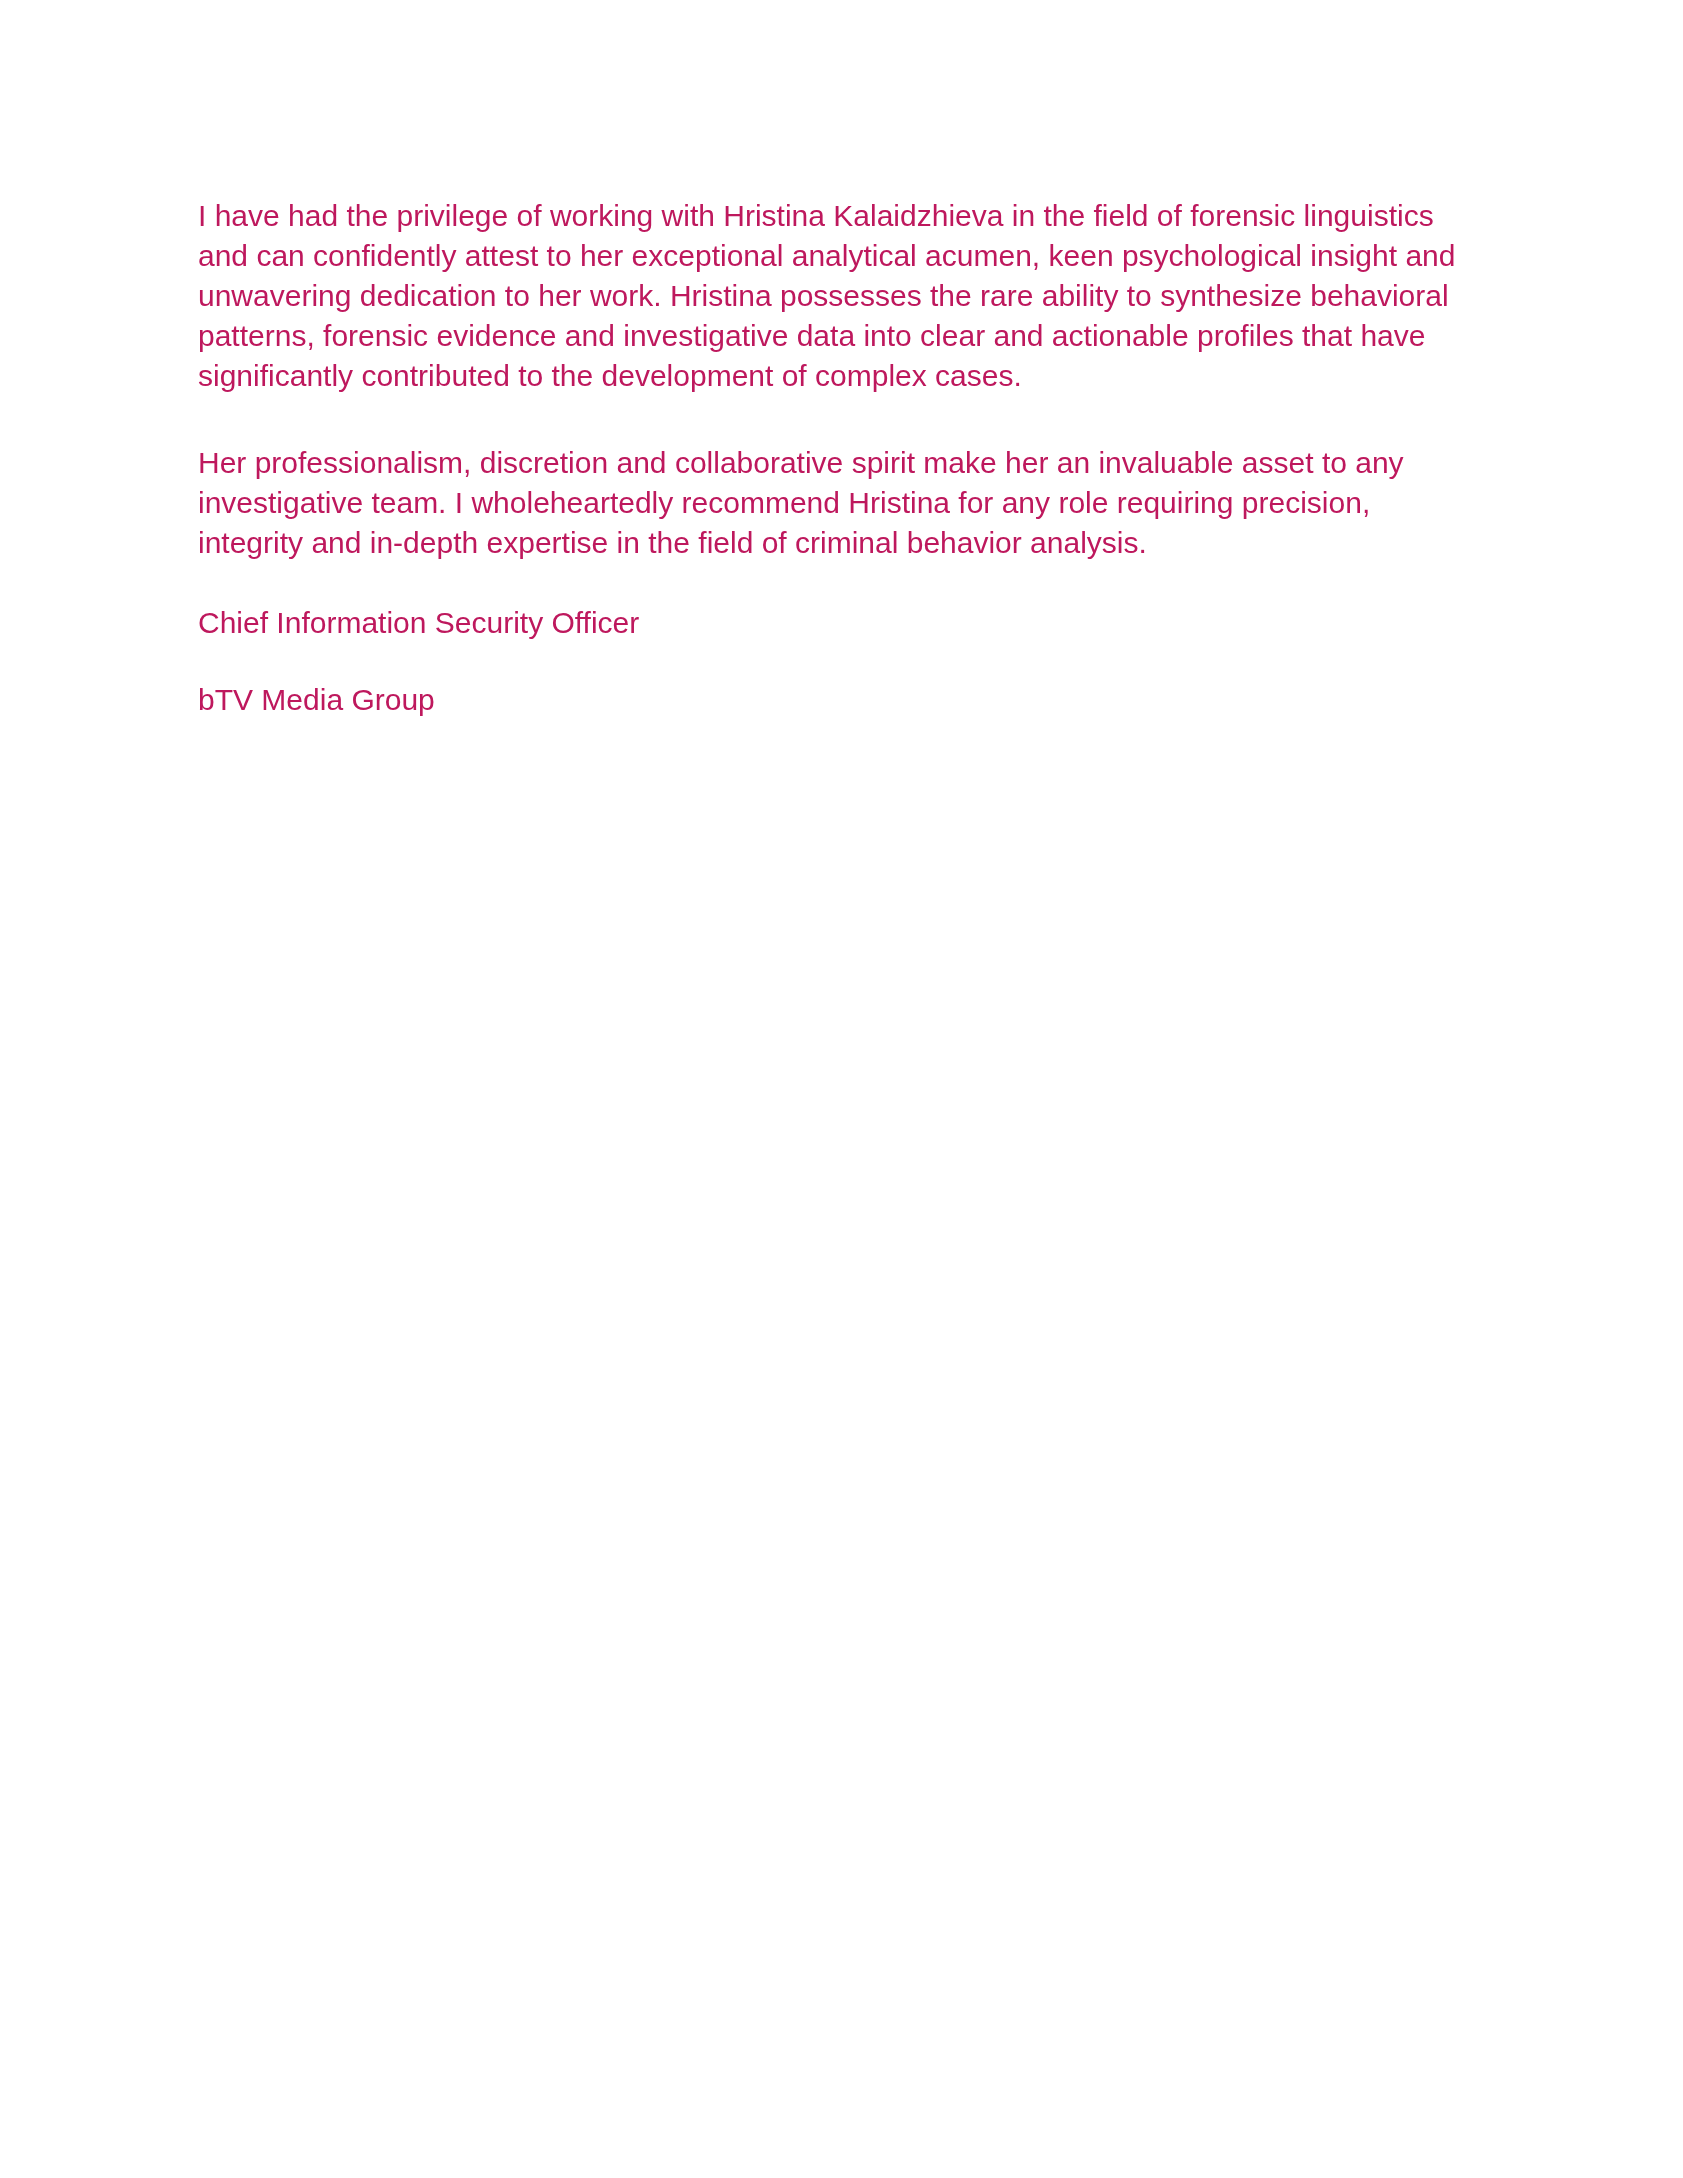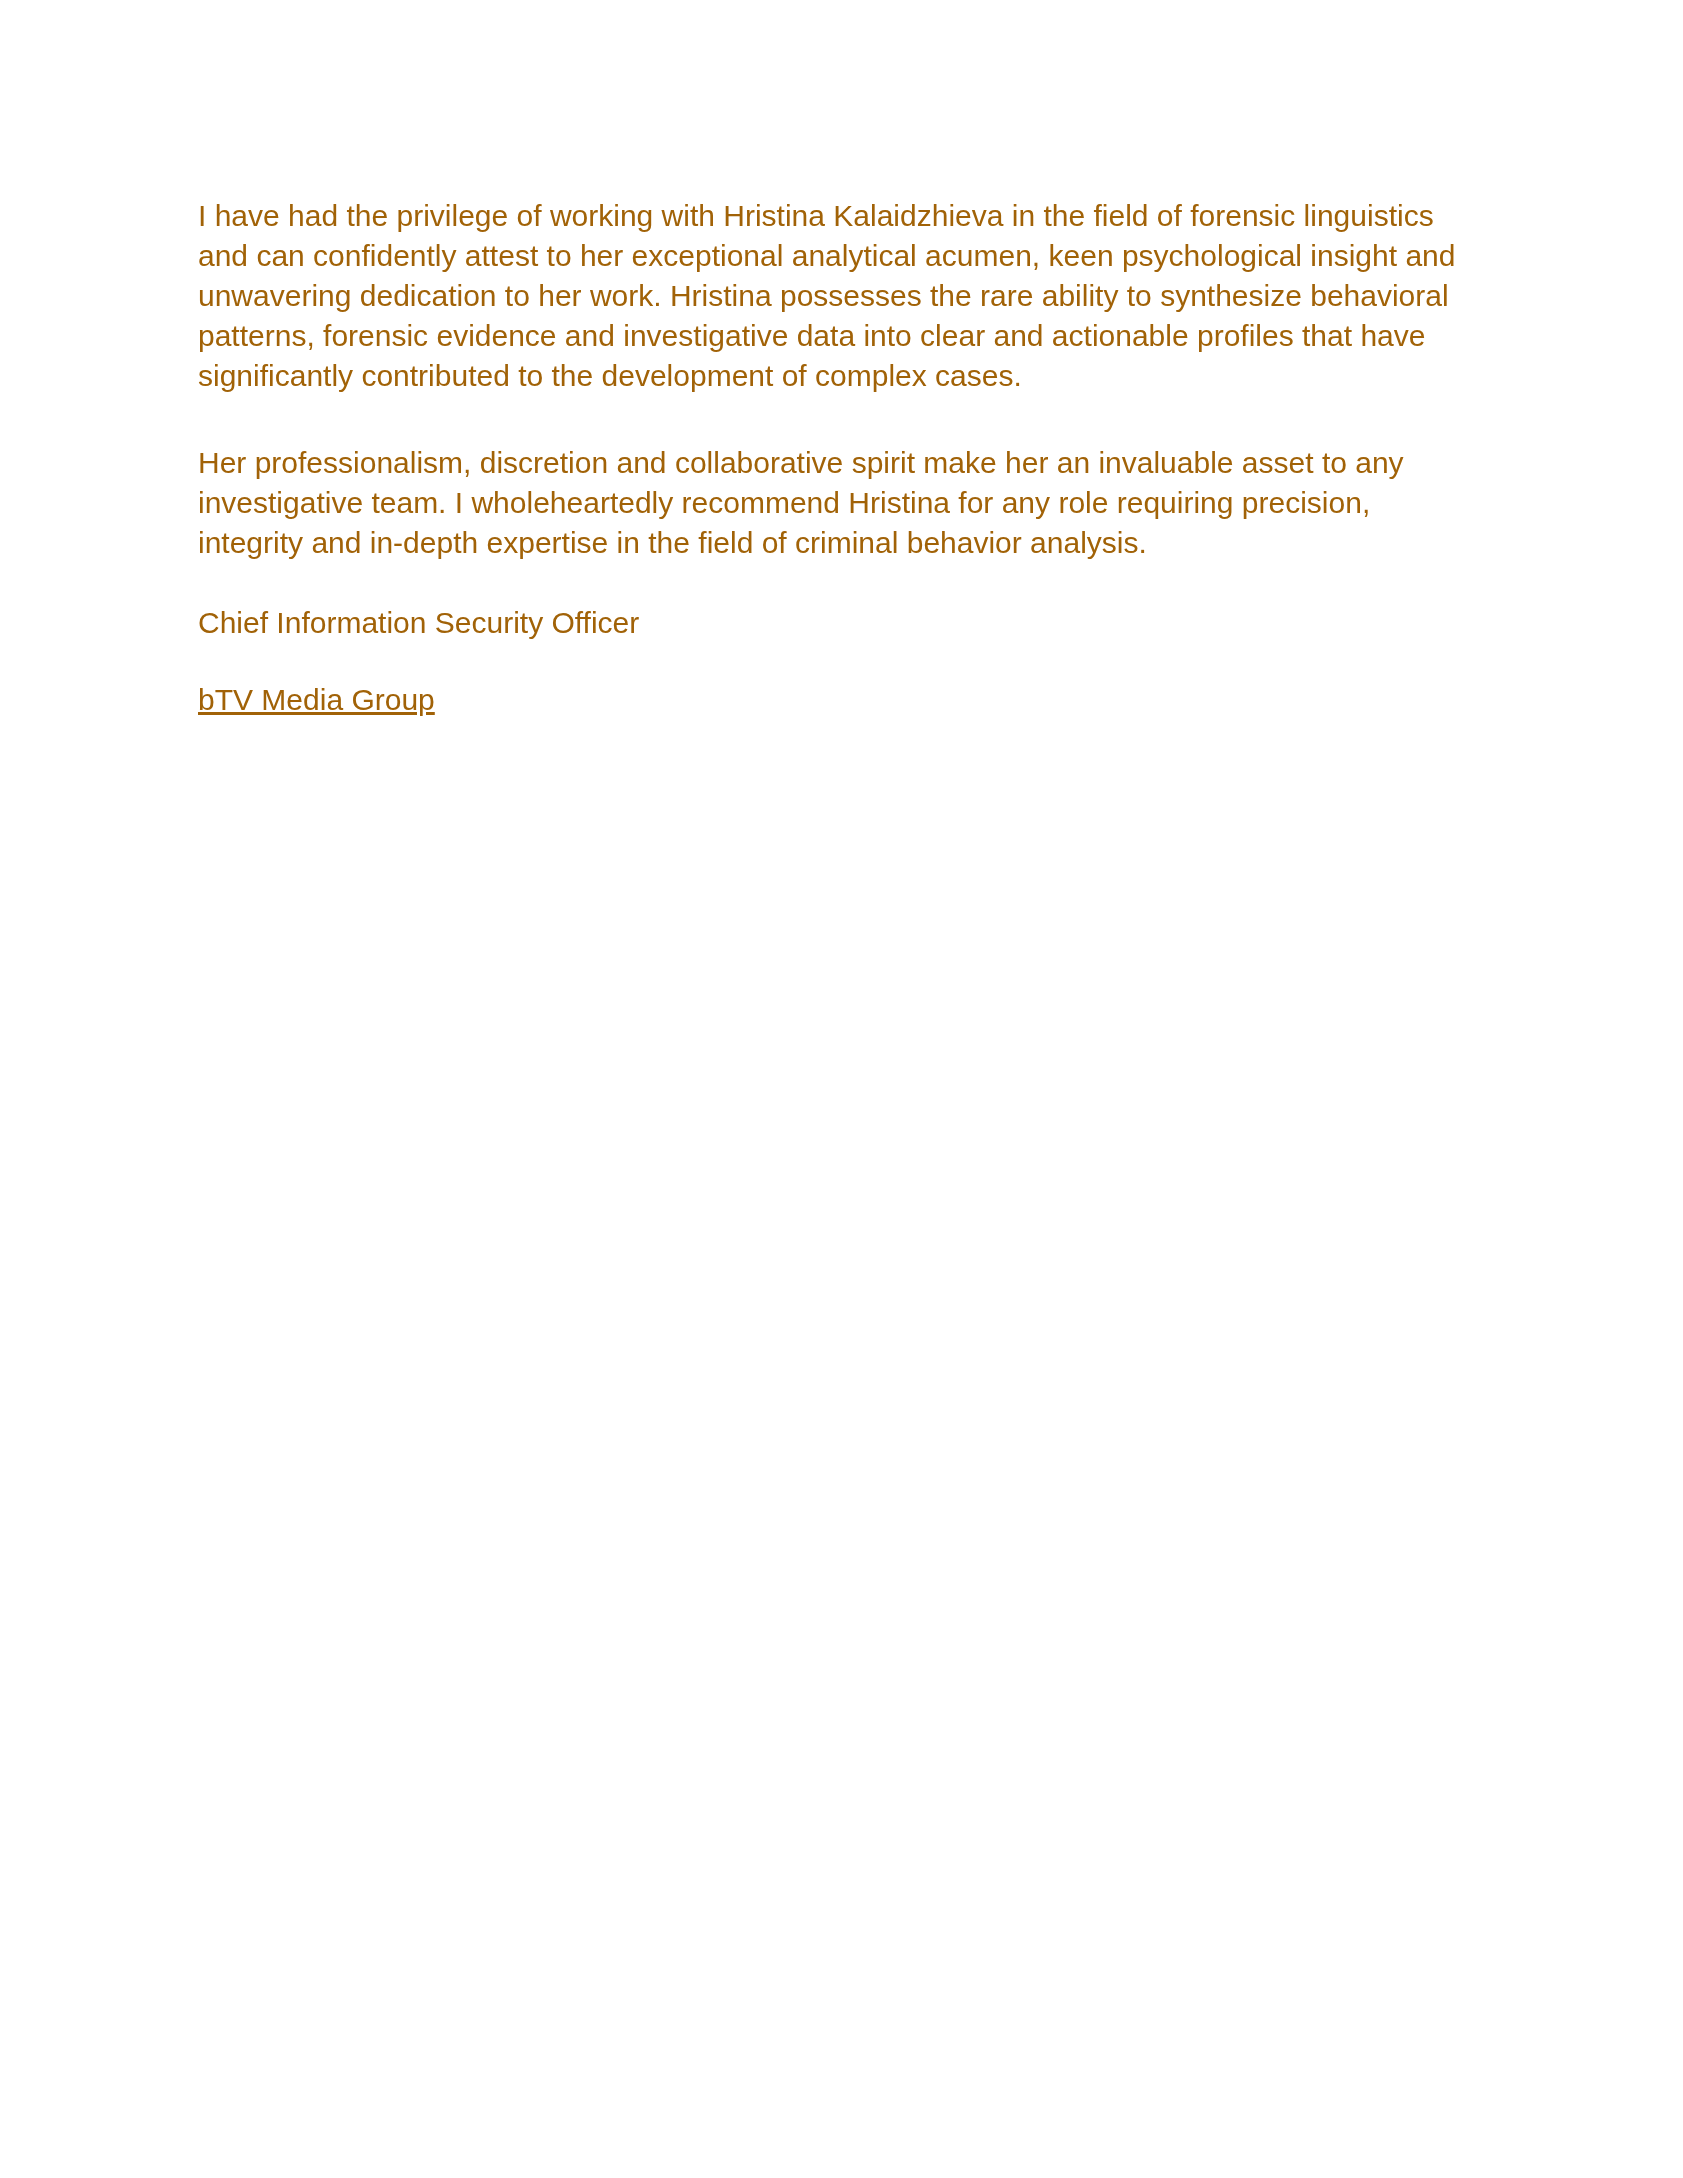--- a/index.html
+++ b/index.html
@@ -7,21 +7,21 @@
     padding: 0;
     background: #ffffff;
   }
   .page {
     position: relative;
     width: 1665px;
     height: 2178px;
     background: #ffffff;
     overflow: hidden;
     font-family: "Liberation Sans", sans-serif;
-    color: #a16207;
+    color: #be185d;
     border-radius: 21px;
   }
   .letter-content {
     position: absolute;
     left: 198px;
     top: 196px;
     width: 1283px;
     font-size: 30px;
     line-height: 40px;
     letter-spacing: 0;
@@ -37,21 +37,20 @@
   .sig-name {
     margin-top: 80px !important;
     font-weight: bold;
     font-style: italic;
   }
   .sig-title {
     margin-top: 40px !important;
   }
   .sig-org {
     margin-top: 37px !important;
-    text-decoration: underline;
   }
 </style>
 </head>
 <body>
 
 <div class="page">
   <div class="letter-content">
     <p class="para-1">I have had the privilege of working with Hristina Kalaidzhieva in the field of forensic linguistics and can confidently attest to her exceptional analytical acumen, keen psychological insight and unwavering dedication to her work. Hristina possesses the rare ability to synthesize behavioral patterns, forensic evidence and investigative data into clear and actionable profiles that have significantly contributed to the development of complex cases.</p>
     <p class="para-2">Her professionalism, discretion and collaborative spirit make her an invaluable asset to any investigative team. I wholeheartedly recommend Hristina for any role requiring precision, integrity and in-depth expertise in the field of criminal behavior analysis.</p>
     <p class="sig-title">Chief Information Security Officer</p>

